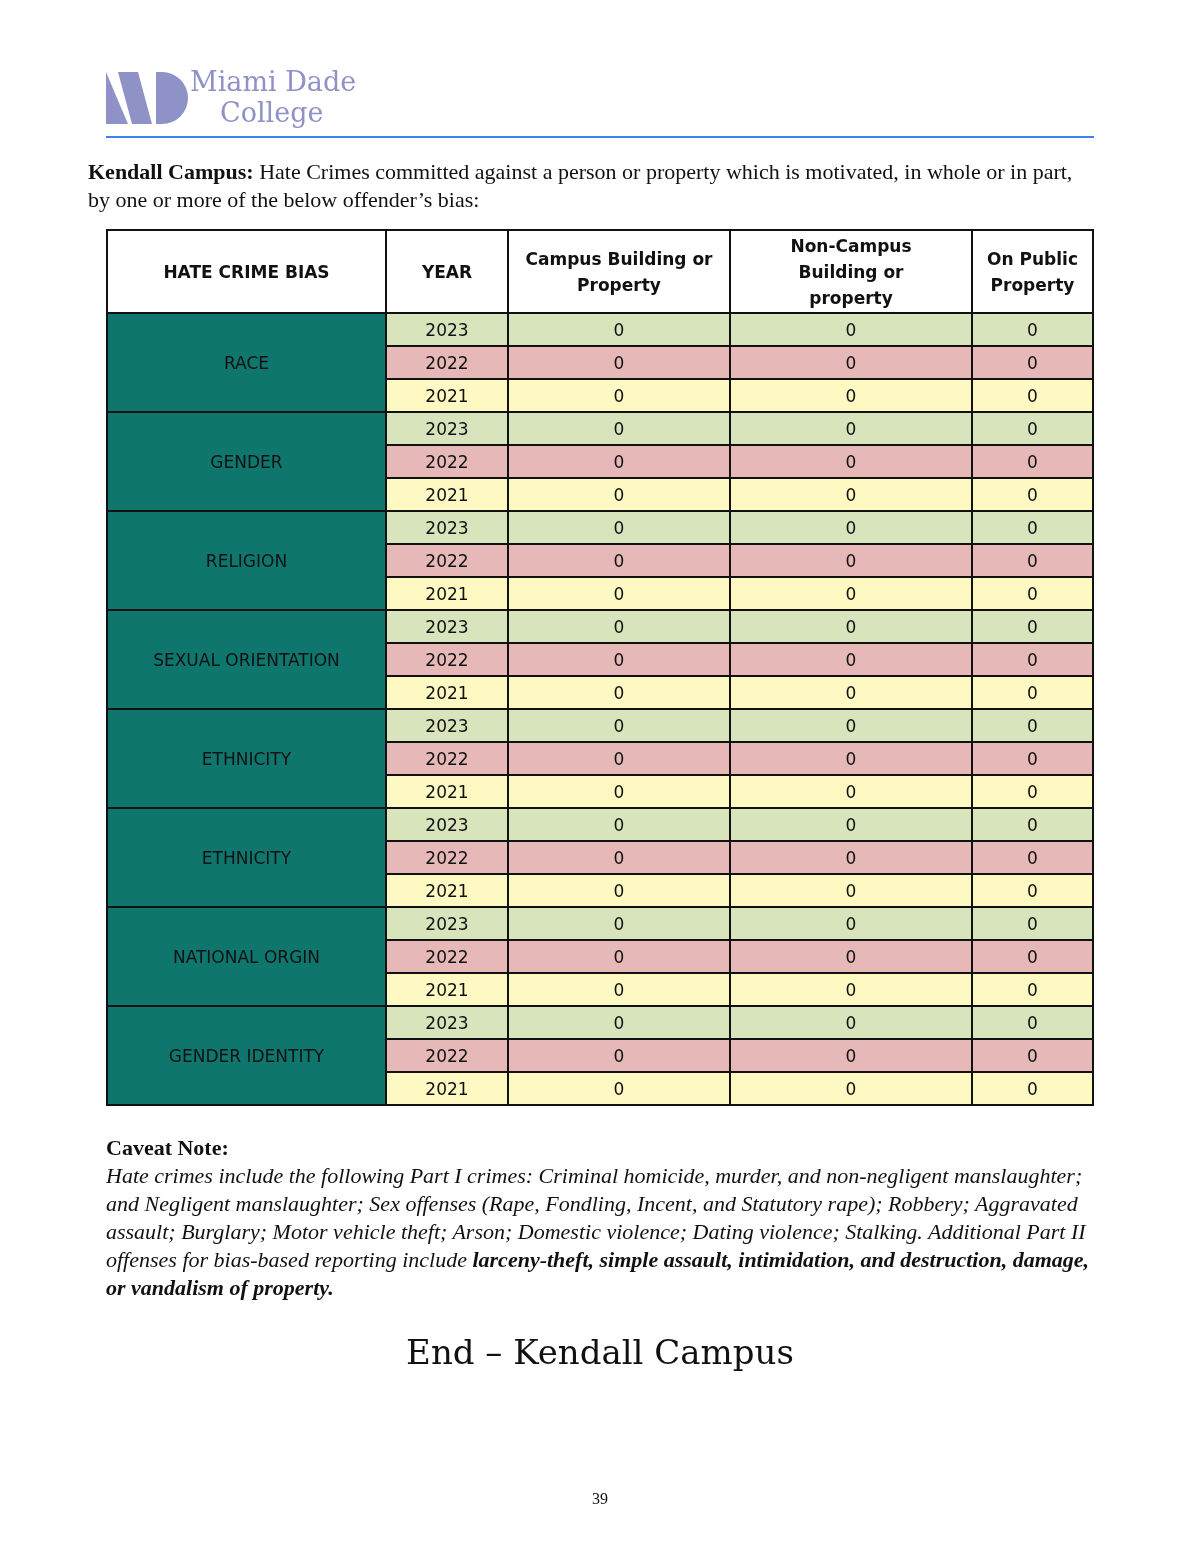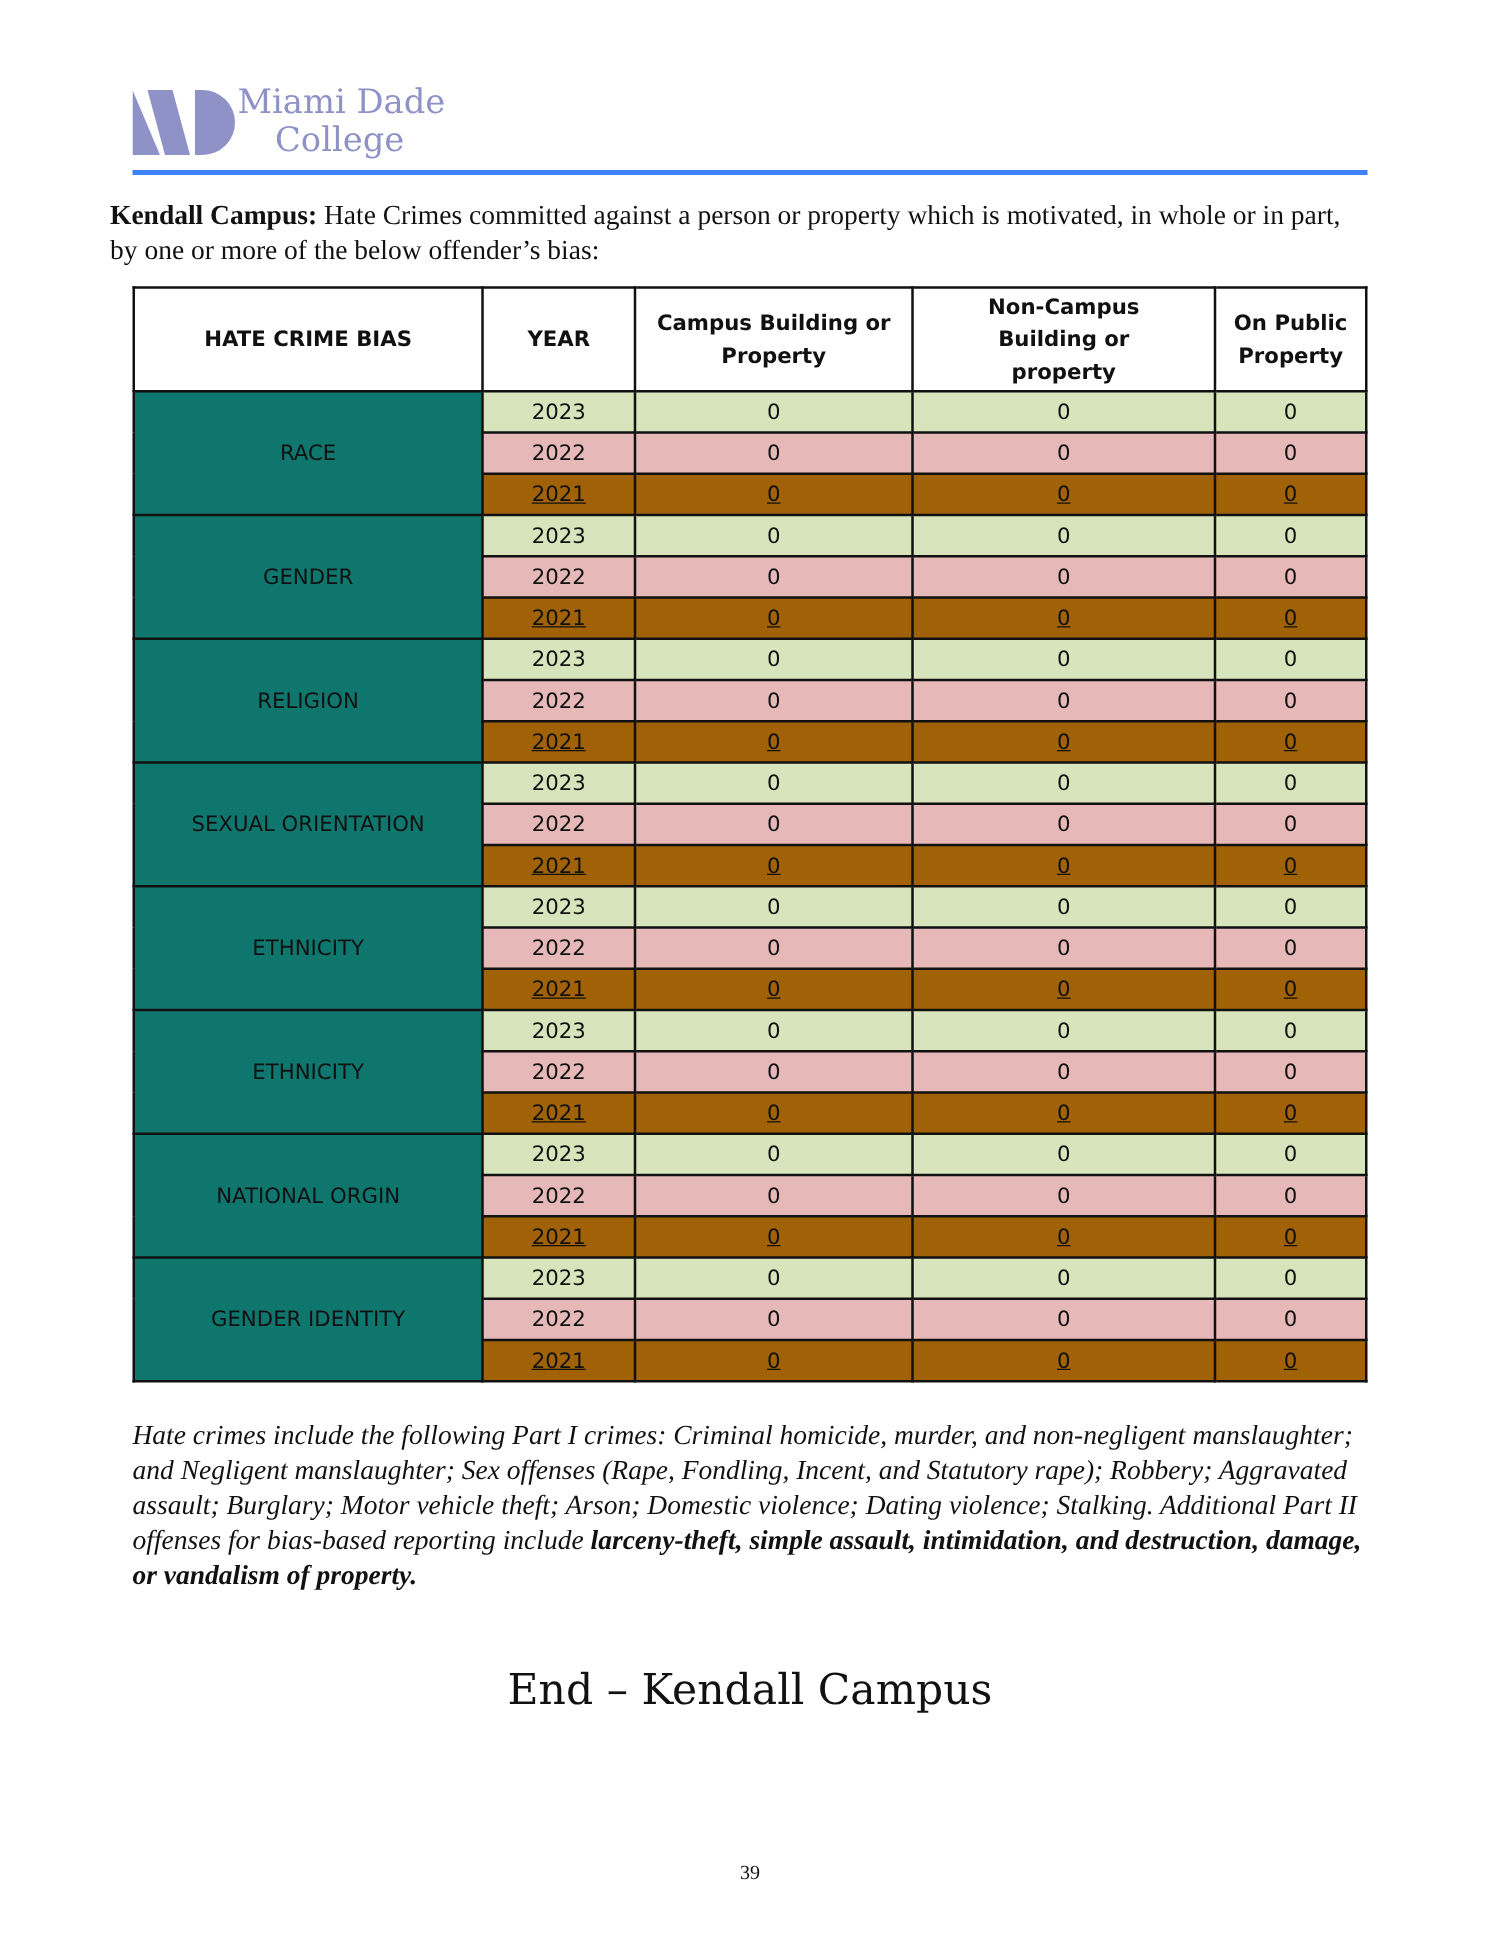--- a/index.html
+++ b/index.html
@@ -1,31 +1,31 @@
 <!DOCTYPE html>
 <html><head>
 <meta charset="utf-8">
 <style>
   html, body { margin: 0; padding: 0; background: #ffffff; }
   body { width: 1200px; height: 1553px; position: relative; font-family: "Liberation Serif", serif; color: #111; }
-  .header { position: absolute; left: 106px; top: 66px; width: 988px; height: 70px; border-bottom: 4px solid #3b82f6; }
+  .header { position: absolute; left: 106px; top: 66px; width: 988px; height: 70px; border-bottom: 2px solid #3b82f6; }
   .logo { position: absolute; left: 0; top: 2px; width: 82px; height: 56px; }
   .logo-text { position: absolute; left: 84px; top: 0; font-family: "DejaVu Serif", serif; color: #8f92c6; font-size: 27px; line-height: 31px; }
   .logo-text .l2 { padding-left: 30px; }
   .report-title { position: absolute; right: 0; top: 36px; font-family: "DejaVu Serif", serif; color: #9a9cc6; font-size: 20px; font-weight: bold; }
   .intro { position: absolute; left: 88px; top: 158px; width: 990px; font-size: 22px; line-height: 28px; }
   .intro b { font-weight: bold; }
   table.hc { position: absolute; left: 106px; top: 229px; width: 988px; border-collapse: collapse; font-family: "DejaVu Sans", sans-serif; font-size: 17px; }
   table.hc th, table.hc td { border: 2px solid #111; text-align: center; padding: 0; }
   table.hc th { background: #fff; font-weight: bold; height: 81px; font-size: 17px; line-height: 26px; }
   table.hc td { height: 31px; }
   td.bias { background: #0f766e; width: 277px; }
   td.y2023 { background: #d8e4bc; margin-top: 40px; }
   td.y2022 { background: #e6b9b8; }
-  td.y2021 { background: #a16207; text-decoration: underline; }
+  td.y2021 { background: #fef9c3; }
   .caveat { position: absolute; left: 106px; top: 1134px; width: 990px; font-size: 22px; line-height: 28px; }
   .caveat-title { font-weight: bold; }
   .caveat-body { font-style: italic; }
   .caveat-body b { font-weight: bold; }
   .end { position: absolute; left: 0; width: 1200px; top: 1332px; text-align: center; font-family: "DejaVu Serif", serif; font-size: 34px; }
   .page-num { position: absolute; left: 0; width: 1200px; top: 1490px; text-align: center; font-size: 16px; }
 </style>
 </head>
 <body>
 
@@ -203,17 +203,18 @@
       <tr>
         <td class="y2021">2021</td>
         <td class="y2021">0</td>
         <td class="y2021">0</td>
         <td class="y2021">0</td>
       </tr>
     </tbody>
 </table>
 
 <div class="caveat">
+  <div class="caveat-title">Caveat Note:</div>
   <div class="caveat-body"><span>Hate crimes include the following Part I crimes: Criminal homicide, murder, and non-negligent manslaughter; and Negligent manslaughter; Sex offenses (Rape, Fondling, Incent, and Statutory rape); Robbery; Aggravated assault; Burglary; Motor vehicle theft; Arson; Domestic violence; Dating violence; Stalking.  Additional Part II offenses for bias-based reporting include </span><b>larceny-theft, simple assault, intimidation, and destruction, damage, or vandalism of property.</b></div>
 </div>
 
 <div class="end">End – Kendall Campus</div>
 <div class="page-num">39</div>
 
 </body></html>

